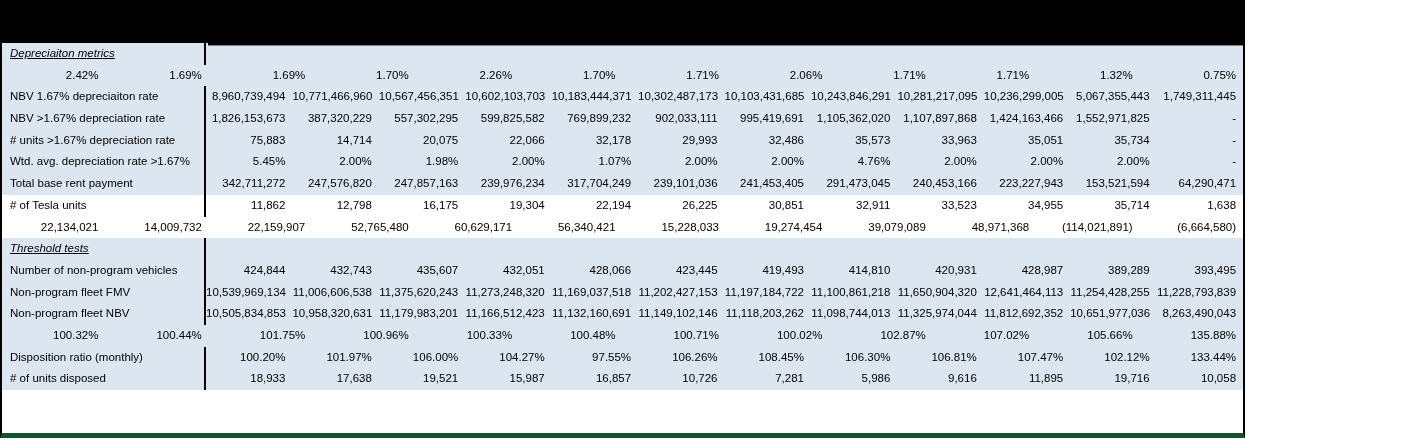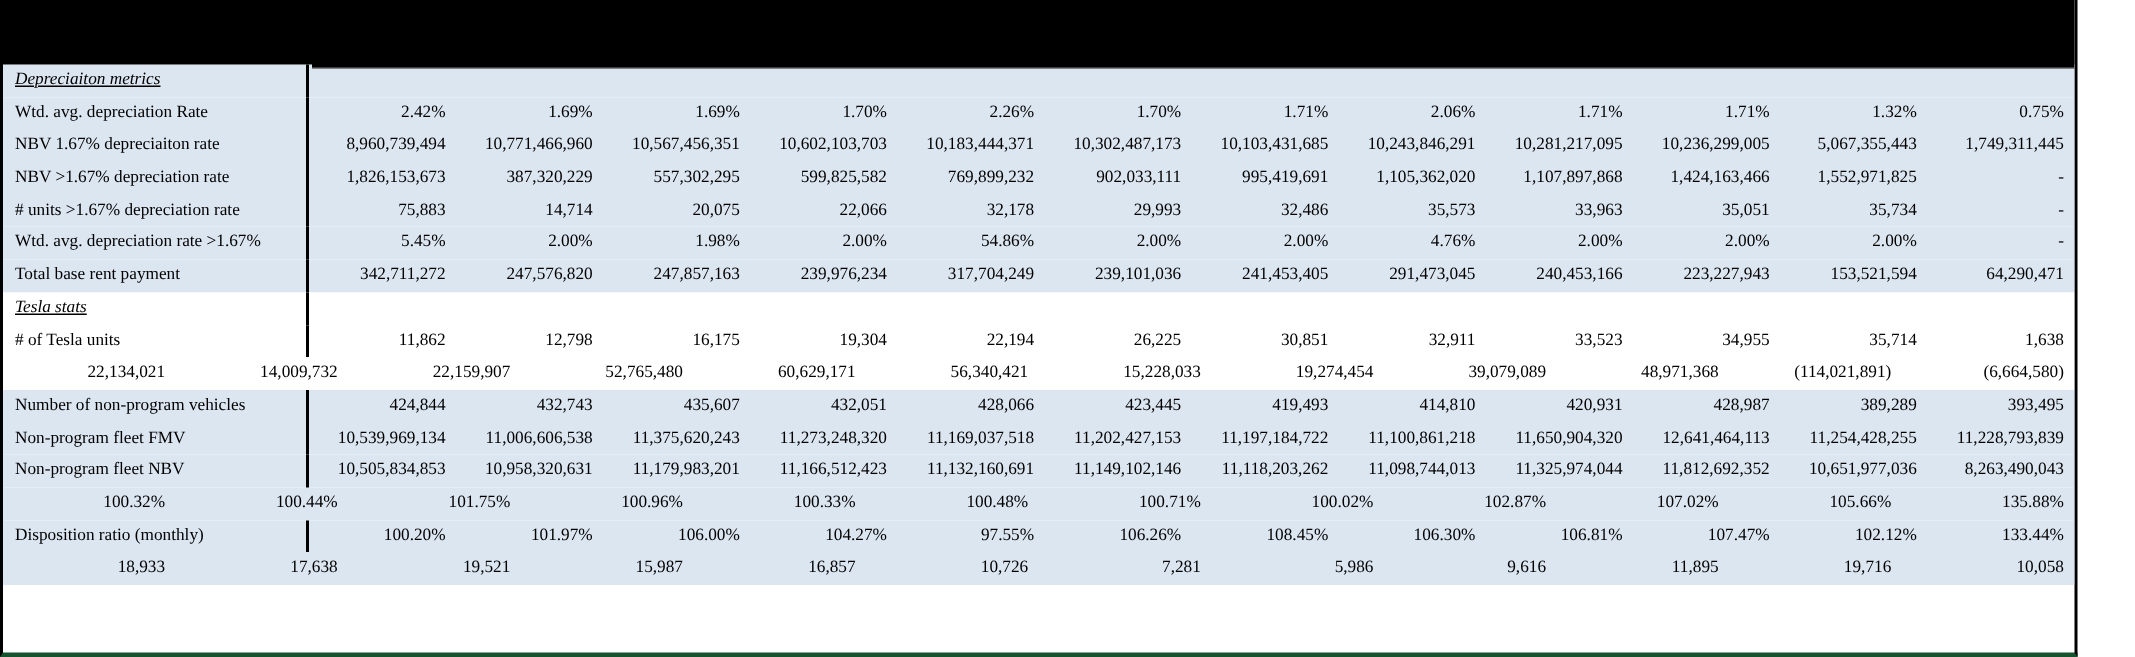--- a/index.html
+++ b/index.html
@@ -1,24 +1,24 @@
 <!DOCTYPE html>
 <html><head>
 <meta charset="utf-8">
 <style>
   html,body{margin:0;padding:0;background:#ffffff;}
   .sheet{
     position:relative;
-    width:1385px;height:438px;
+    width:1245px;height:438px;
     box-sizing:border-box;
     background:#ffffff;
     border-left:2px solid #000;
     border-right:2px solid #000;
-    border-bottom:3px solid #14532d;
-    font-family:Liberation Serif, serif;
+    border-bottom:5px solid #14532d;
+    font-family:Liberation Sans, sans-serif;
     overflow:hidden;
   }
   .top-bar{
     position:absolute;top:0;left:0;width:100%;height:43px;
     background:#000000;z-index:3;
   }
   .top-bar-data{
     position:absolute;top:0;left:206px;right:0;height:45px;
     background:#000000;border-bottom:1px solid #808080;z-index:4;
   }
@@ -63,21 +63,20 @@
         <div class="cell num"></div>
         <div class="cell num"></div>
         <div class="cell num"></div>
         <div class="cell num"></div>
         <div class="cell num"></div>
         <div class="cell num"></div>
         <div class="cell num"></div>
         <div class="cell num"></div>
       </div>
       <div class="row band-blue">
-        <div class="cell label">Wtd. avg. depreciation Rate</div>
         <div class="cell num">2.42%</div>
         <div class="cell num">1.69%</div>
         <div class="cell num">1.69%</div>
         <div class="cell num">1.70%</div>
         <div class="cell num">2.26%</div>
         <div class="cell num">1.70%</div>
         <div class="cell num">1.71%</div>
         <div class="cell num">2.06%</div>
         <div class="cell num">1.71%</div>
         <div class="cell num">1.71%</div>
@@ -128,21 +127,21 @@
         <div class="cell num">35,051</div>
         <div class="cell num">35,734</div>
         <div class="cell num">-</div>
       </div>
       <div class="row band-blue">
         <div class="cell label">Wtd. avg. depreciation rate &gt;1.67%</div>
         <div class="cell num">5.45%</div>
         <div class="cell num">2.00%</div>
         <div class="cell num">1.98%</div>
         <div class="cell num">2.00%</div>
-        <div class="cell num">54.86%</div>
+        <div class="cell num">1.07%</div>
         <div class="cell num">2.00%</div>
         <div class="cell num">2.00%</div>
         <div class="cell num">4.76%</div>
         <div class="cell num">2.00%</div>
         <div class="cell num">2.00%</div>
         <div class="cell num">2.00%</div>
         <div class="cell num">-</div>
       </div>
       <div class="row band-blue">
         <div class="cell label">Total base rent payment</div>
@@ -151,35 +150,20 @@
         <div class="cell num">247,857,163</div>
         <div class="cell num">239,976,234</div>
         <div class="cell num">317,704,249</div>
         <div class="cell num">239,101,036</div>
         <div class="cell num">241,453,405</div>
         <div class="cell num">291,473,045</div>
         <div class="cell num">240,453,166</div>
         <div class="cell num">223,227,943</div>
         <div class="cell num">153,521,594</div>
         <div class="cell num">64,290,471</div>
-      </div>
-      <div class="row band-white">
-        <div class="cell label section-title">Tesla stats</div>
-        <div class="cell num"></div>
-        <div class="cell num"></div>
-        <div class="cell num"></div>
-        <div class="cell num"></div>
-        <div class="cell num"></div>
-        <div class="cell num"></div>
-        <div class="cell num"></div>
-        <div class="cell num"></div>
-        <div class="cell num"></div>
-        <div class="cell num"></div>
-        <div class="cell num"></div>
-        <div class="cell num"></div>
       </div>
       <div class="row band-white">
         <div class="cell label"># of Tesla units</div>
         <div class="cell num">11,862</div>
         <div class="cell num">12,798</div>
         <div class="cell num">16,175</div>
         <div class="cell num">19,304</div>
         <div class="cell num">22,194</div>
         <div class="cell num">26,225</div>
         <div class="cell num">30,851</div>
@@ -197,20 +181,35 @@
         <div class="cell num">60,629,171</div>
         <div class="cell num">56,340,421</div>
         <div class="cell num">15,228,033</div>
         <div class="cell num">19,274,454</div>
         <div class="cell num">39,079,089</div>
         <div class="cell num">48,971,368</div>
         <div class="cell num">(114,021,891)</div>
         <div class="cell num">(6,664,580)</div>
       </div>
       <div class="row band-blue">
+        <div class="cell label section-title">Threshold tests</div>
+        <div class="cell num"></div>
+        <div class="cell num"></div>
+        <div class="cell num"></div>
+        <div class="cell num"></div>
+        <div class="cell num"></div>
+        <div class="cell num"></div>
+        <div class="cell num"></div>
+        <div class="cell num"></div>
+        <div class="cell num"></div>
+        <div class="cell num"></div>
+        <div class="cell num"></div>
+        <div class="cell num"></div>
+      </div>
+      <div class="row band-blue">
         <div class="cell label">Number of non-program vehicles</div>
         <div class="cell num">424,844</div>
         <div class="cell num">432,743</div>
         <div class="cell num">435,607</div>
         <div class="cell num">432,051</div>
         <div class="cell num">428,066</div>
         <div class="cell num">423,445</div>
         <div class="cell num">419,493</div>
         <div class="cell num">414,810</div>
         <div class="cell num">420,931</div>
@@ -271,20 +270,21 @@
         <div class="cell num">97.55%</div>
         <div class="cell num">106.26%</div>
         <div class="cell num">108.45%</div>
         <div class="cell num">106.30%</div>
         <div class="cell num">106.81%</div>
         <div class="cell num">107.47%</div>
         <div class="cell num">102.12%</div>
         <div class="cell num">133.44%</div>
       </div>
       <div class="row band-blue">
+        <div class="cell label"># of units disposed</div>
         <div class="cell num">18,933</div>
         <div class="cell num">17,638</div>
         <div class="cell num">19,521</div>
         <div class="cell num">15,987</div>
         <div class="cell num">16,857</div>
         <div class="cell num">10,726</div>
         <div class="cell num">7,281</div>
         <div class="cell num">5,986</div>
         <div class="cell num">9,616</div>
         <div class="cell num">11,895</div>

